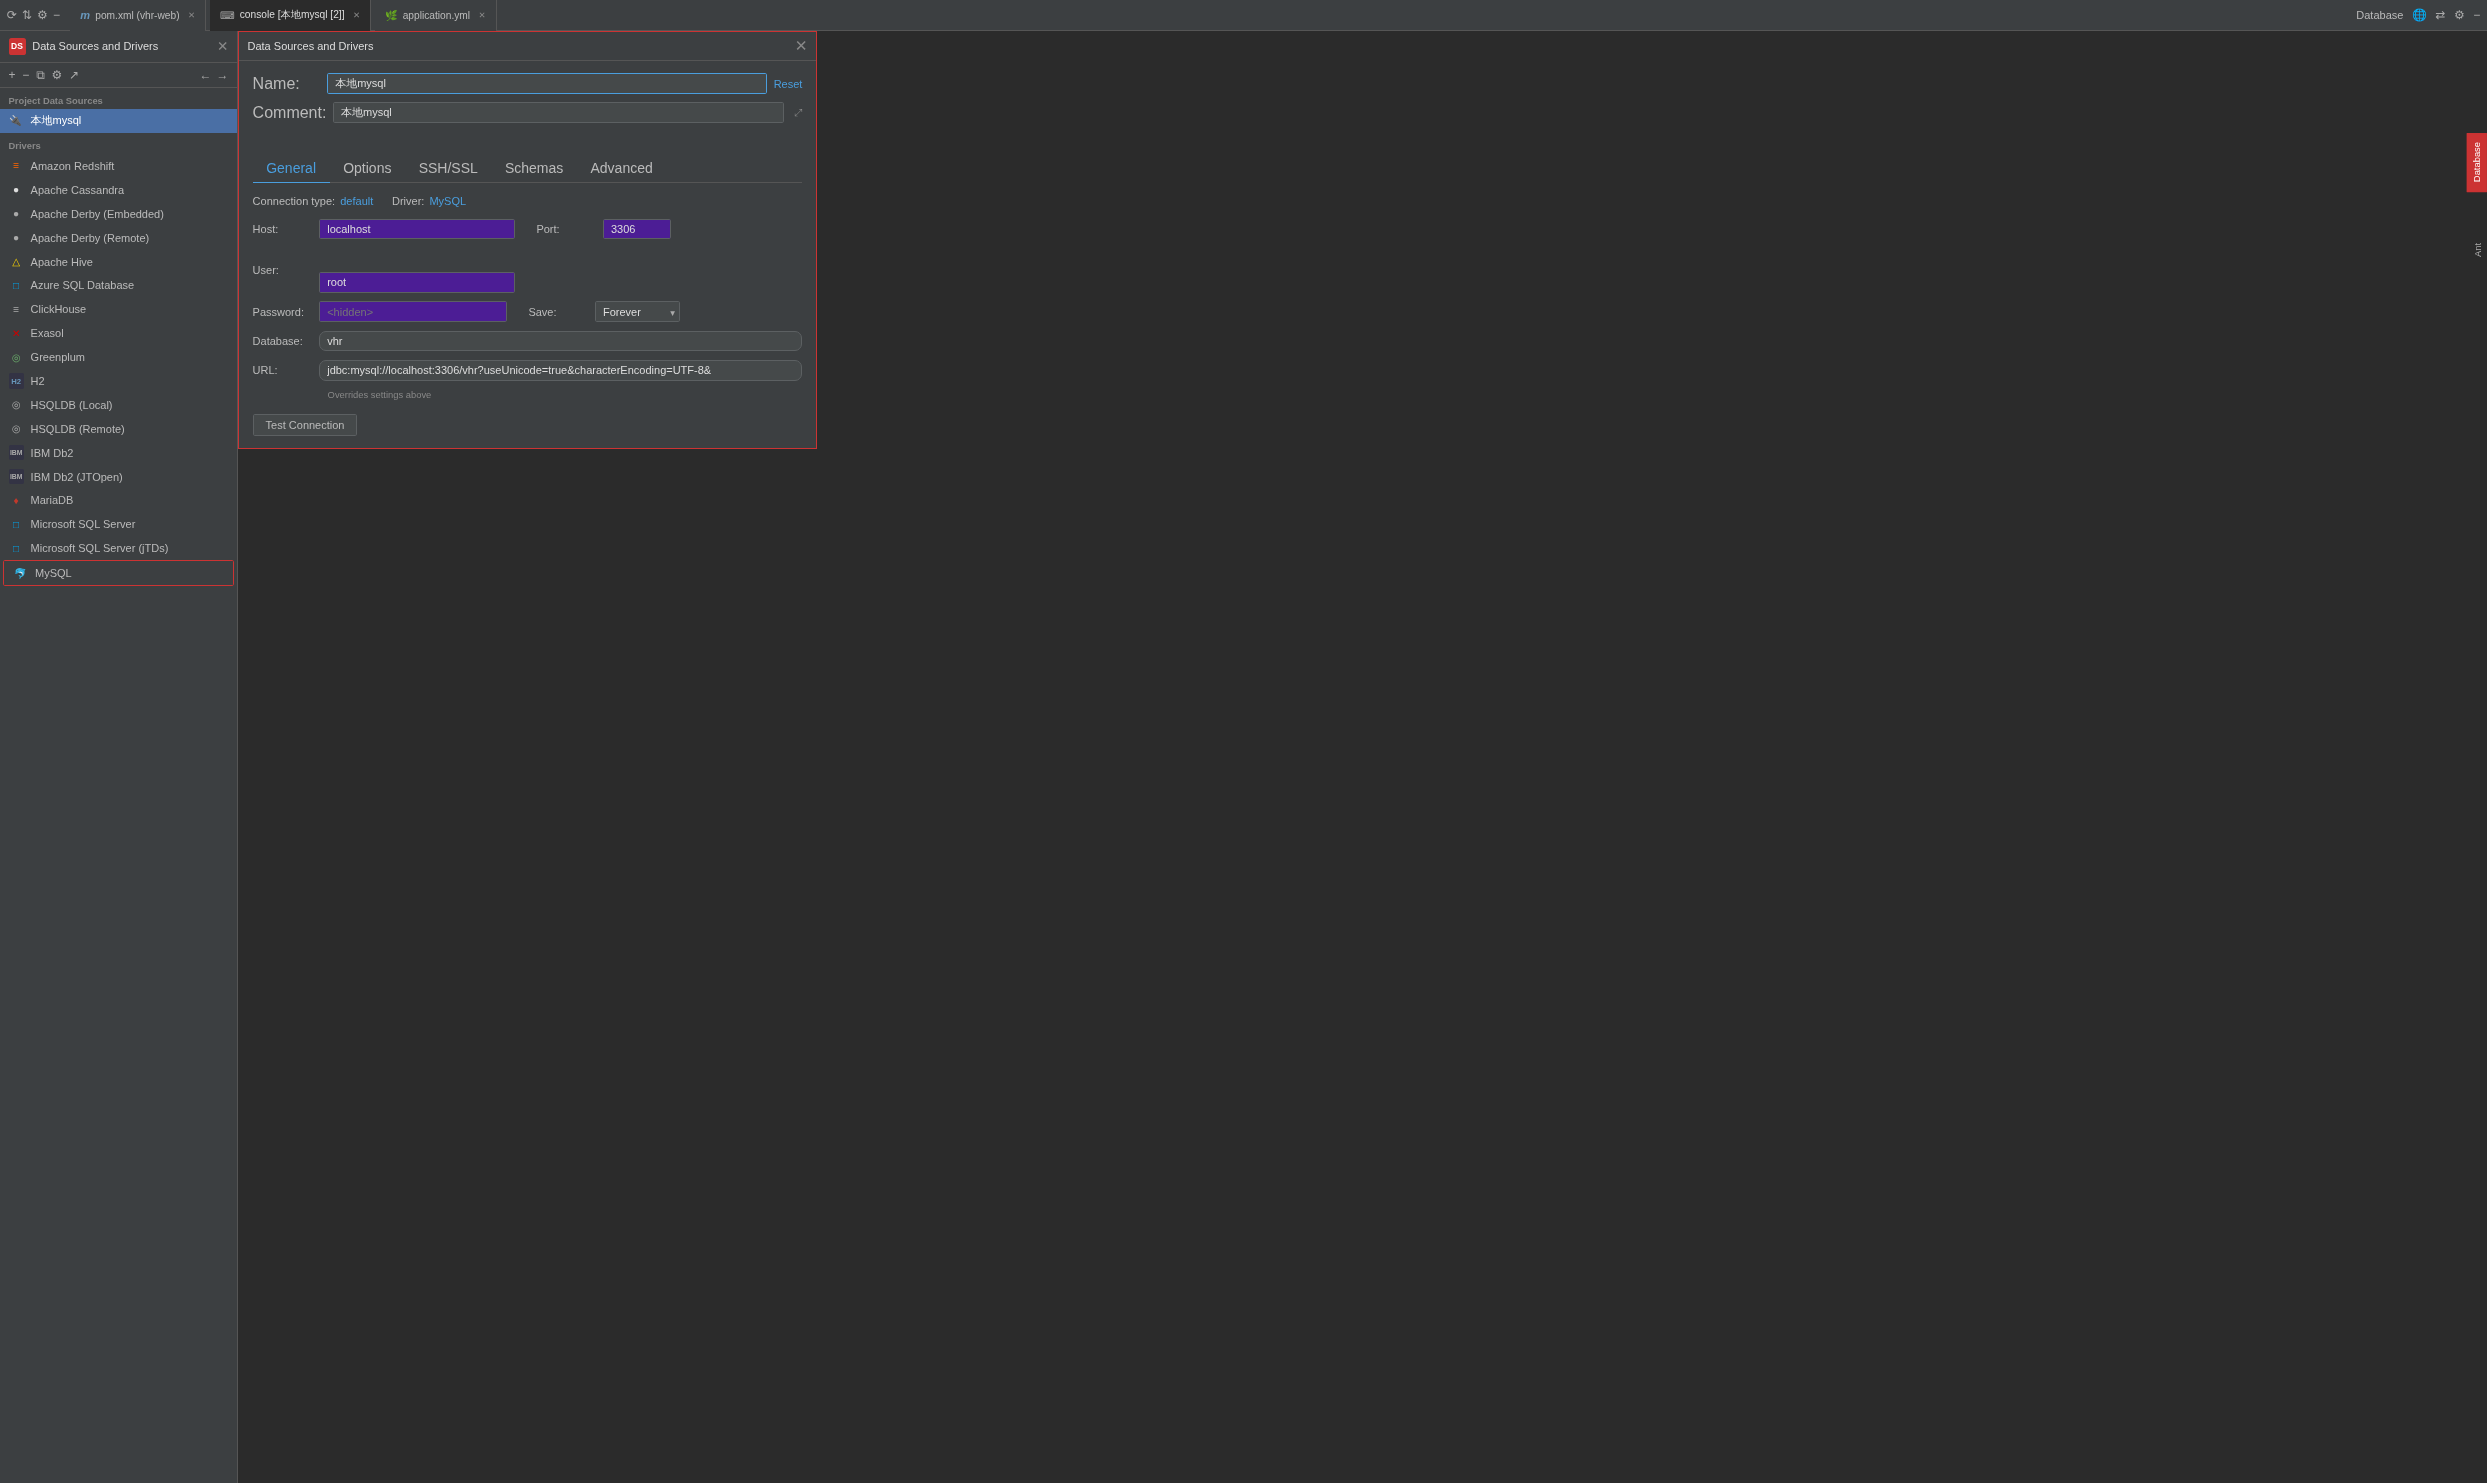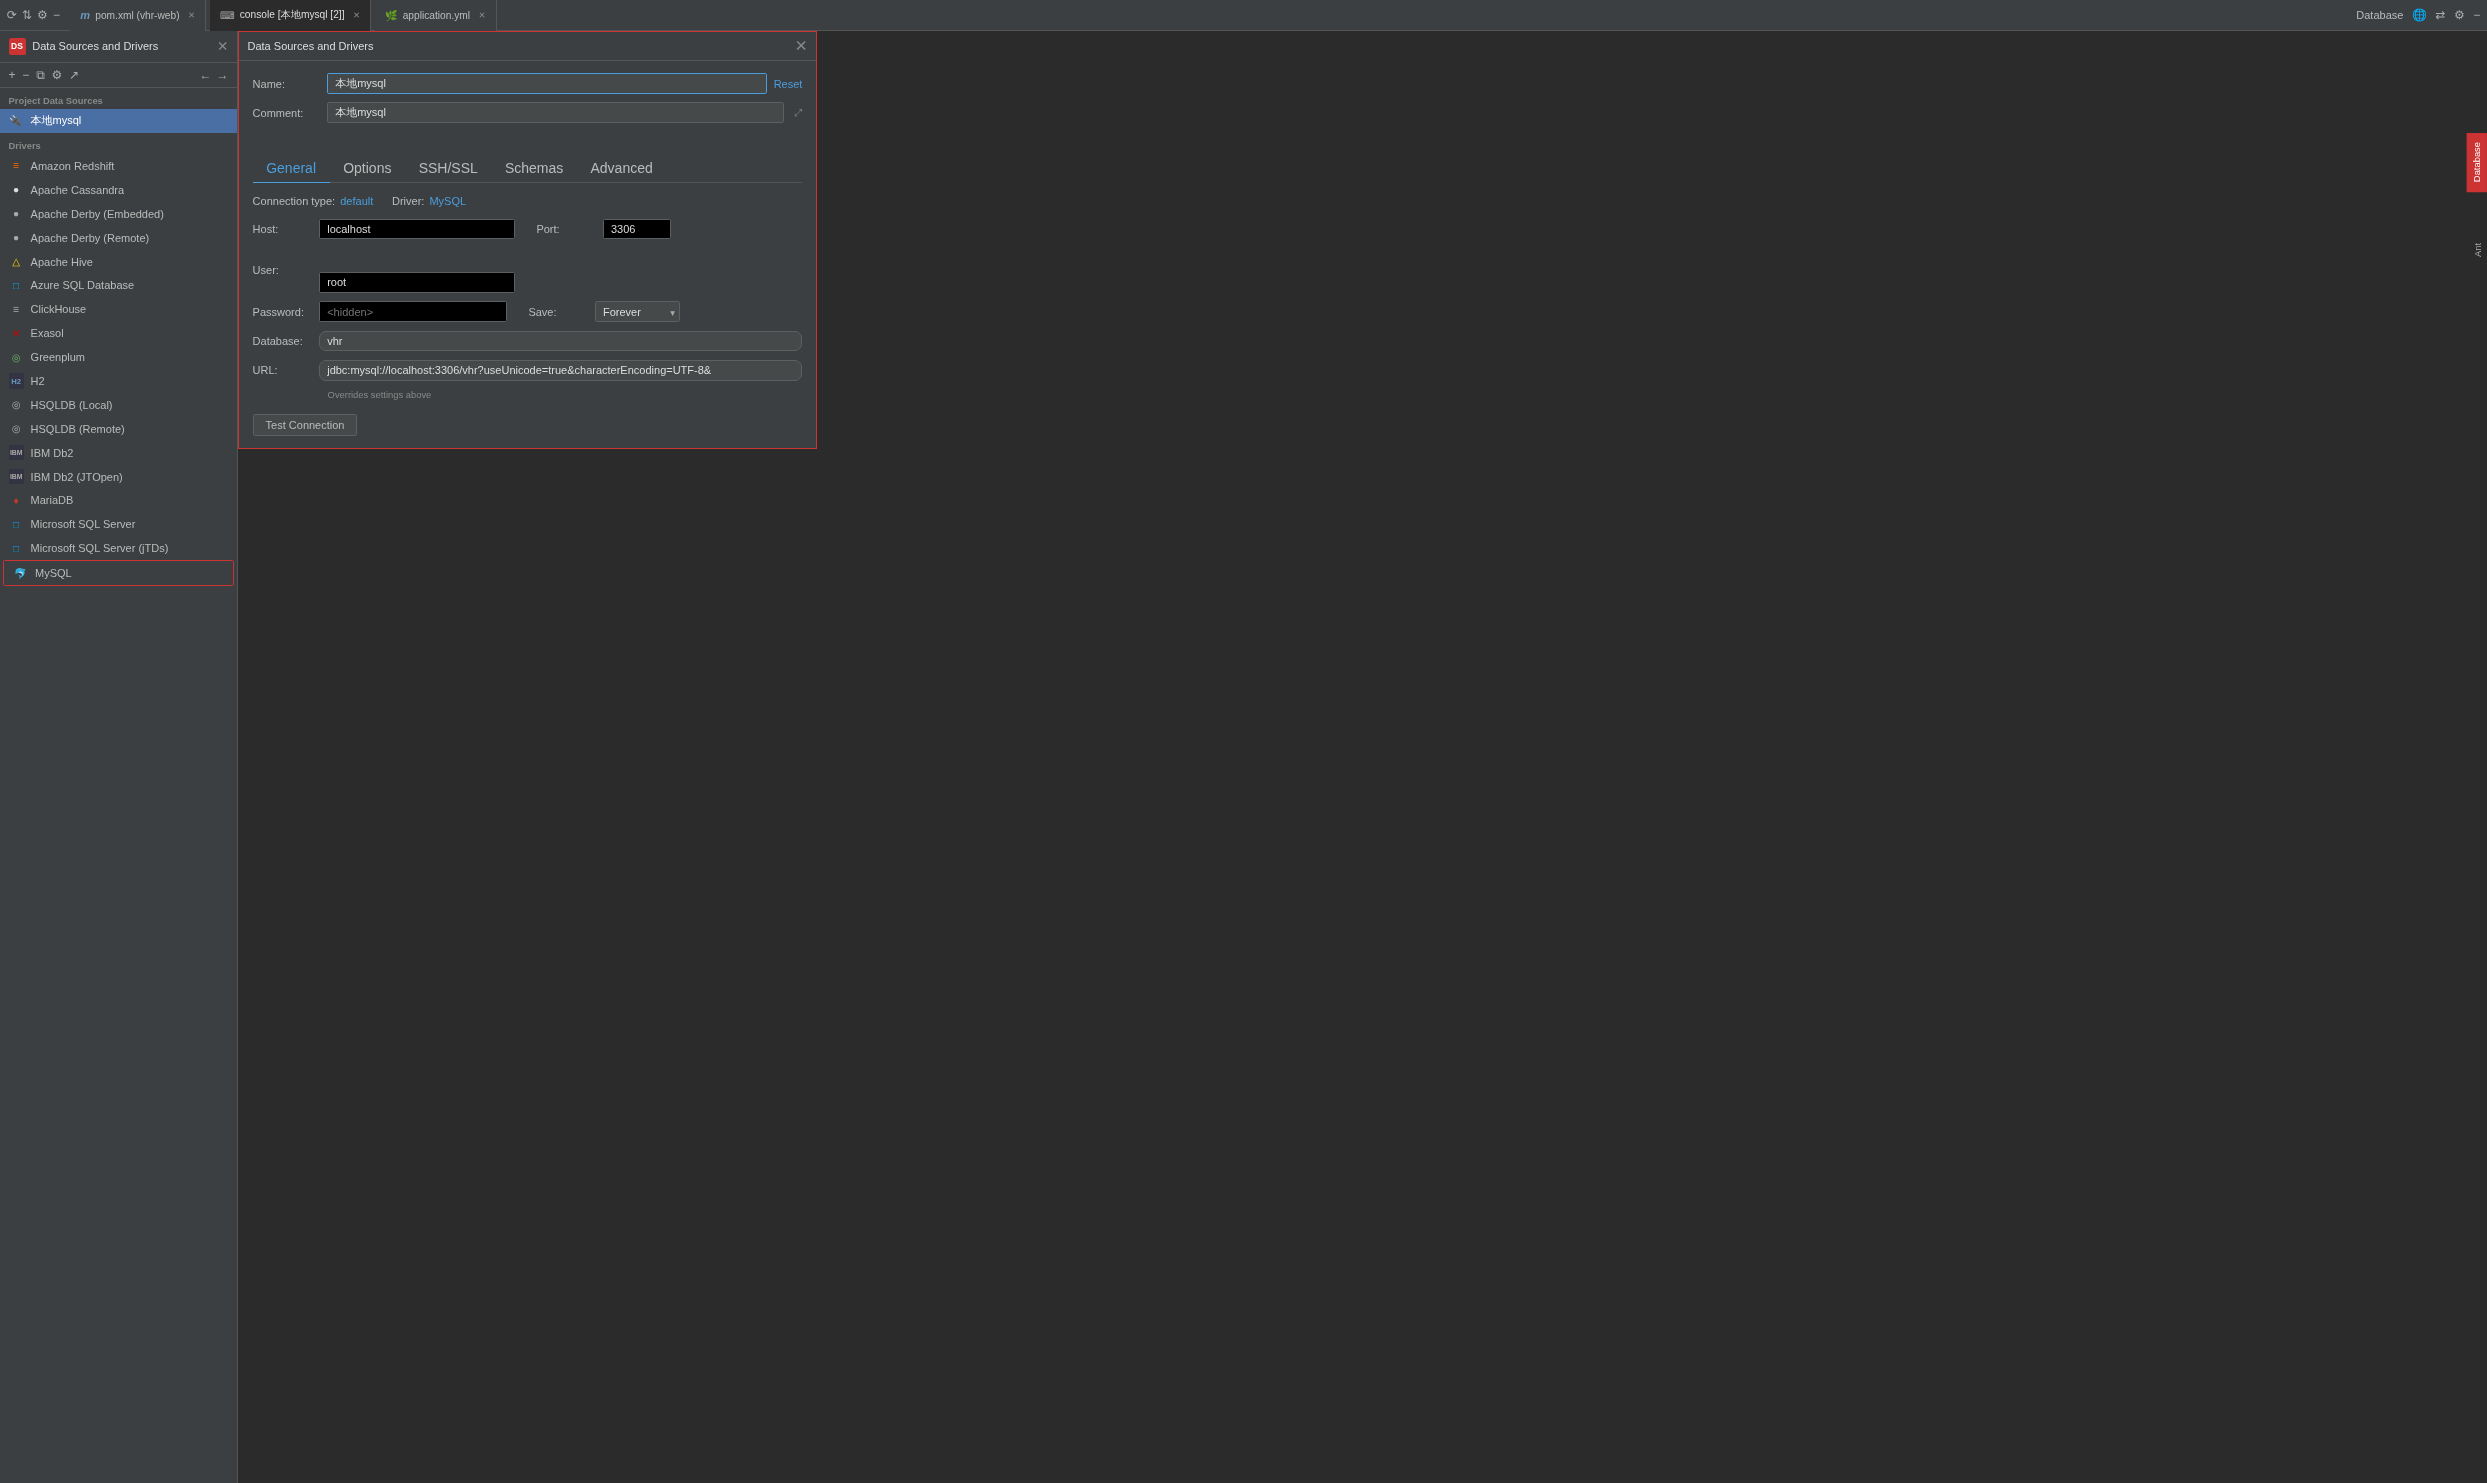--- a/index.html
+++ b/index.html
@@ -238,21 +238,21 @@
       padding: 12px 13.6px;
     }
     .form-row {
       display: flex;
       align-items: center;
       margin-bottom: 8.5px;
       gap: 6.8px;
     }
     .form-label {
       color: #bbb;
-      font-size: 11px;
+      font-size: 16px;
       min-width: 68px;
     }
     .form-input {
       background: #45494a;
       border: 0.9px solid #5c6062;
       color: #ddd;
       padding: 3.4px 6.8px;
       font-size: 11px;
       outline: none;
       border-radius: 1.7px;
@@ -323,21 +323,21 @@
       display: flex;
       align-items: center;
       gap: 6.8px;
     }
     .field-label {
       color: #bbb;
       font-size: 11px;
       min-width: 60px;
     }
     .field-input {
-      background: #000000;
+      background: #4c1d95;
       border: 0.9px solid #5c6062;
       color: #ddd;
       padding: 3.4px 6.8px;
       font-size: 11px;
       outline: none;
       border-radius: 1.7px;
     }
     .host-input { width: 196px; }
     .port-input { width: 68px; }
     .user-input { width: 196px; margin-top: 24px; }

